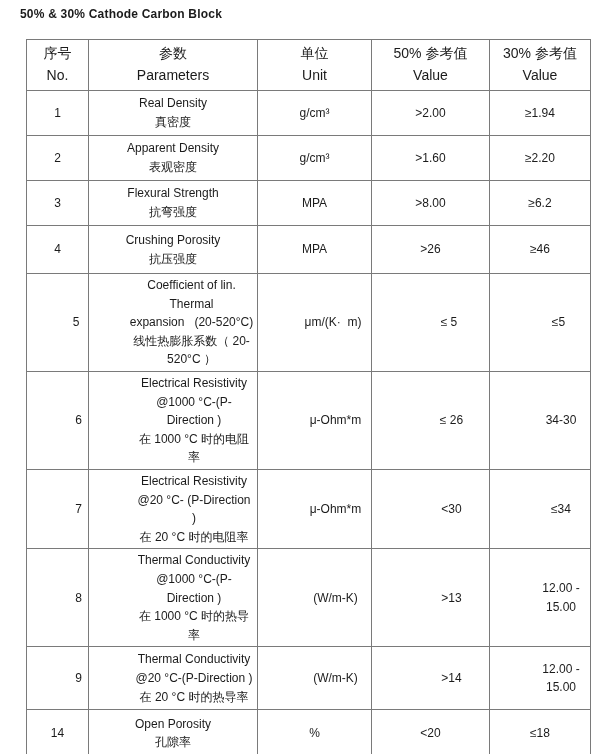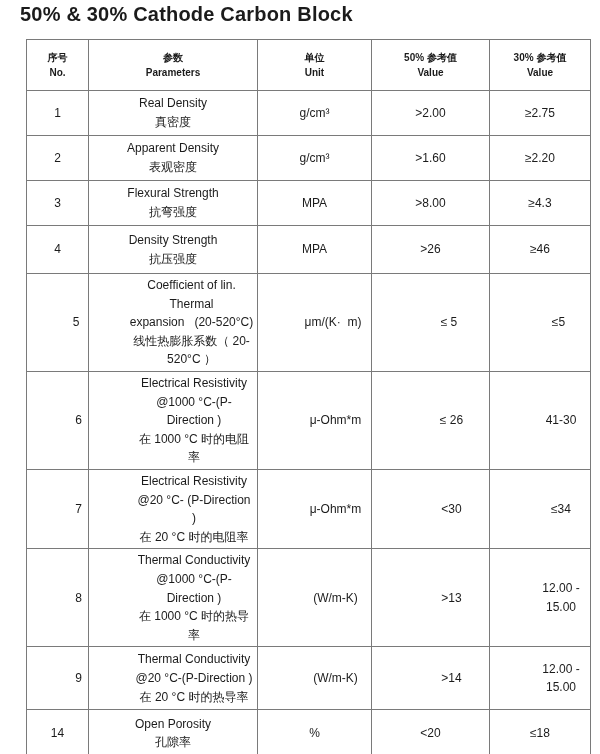--- a/index.html
+++ b/index.html
@@ -15,21 +15,21 @@
   .page {
     width: 600px;
     height: 754px;
     box-sizing: border-box;
     overflow: hidden;
   }
   .titles {
     padding: 4px 0 0 20px;
   }
   .title-line {
-    font-size: 20px;
+    font-size: 12px;
     font-weight: bold;
     line-height: 21px;
     white-space: pre-wrap;
     letter-spacing: 0.2px;
   }
   table.spec {
     border-collapse: collapse;
     table-layout: fixed;
     margin: 14px 0 0 26px;
     width: 564px;
@@ -44,22 +44,22 @@
     border: 1px solid #7a7a7a;
     text-align: center;
     vertical-align: middle;
     padding: 2px 3px;
     font-size: 12px;
     line-height: 1.55;
     white-space: pre-wrap;
     overflow: hidden;
   }
   table.spec th {
-    font-weight: bold;
-    font-size: 10px;
+    font-weight: normal;
+    font-size: 14px;
     height: 46px;
   }
   tr.r42 td { height: 40px; }
   tr.r45 td { height: 43px; }
   tr.r71 td { height: 66px; padding-left: 40px; }
   tr.r63 td { height: 58px; padding-left: 45px; }
   tr.r46 td { height: 42px; }
 </style>
 </head>
 <body>
@@ -92,41 +92,41 @@
 Value</th>
       </tr>
     </thead>
     <tbody>
       <tr class="r42">
         <td>1</td>
         <td>Real Density
 真密度</td>
         <td>g/cm³</td>
         <td>&gt;2.00</td>
-        <td>≥2.75</td>
+        <td>≥1.94</td>
       </tr>
       <tr class="r42">
         <td>2</td>
         <td>Apparent Density
 表观密度</td>
         <td>g/cm³</td>
         <td>&gt;1.60</td>
         <td>≥2.20</td>
       </tr>
       <tr class="r42">
         <td>3</td>
         <td>Flexural Strength
 抗弯强度</td>
         <td>MPA</td>
         <td>&gt;8.00</td>
-        <td>≥4.3</td>
+        <td>≥6.2</td>
       </tr>
       <tr class="r45">
         <td>4</td>
-        <td>Density Strength
+        <td>Crushing Porosity
 抗压强度</td>
         <td>MPA</td>
         <td>&gt;26</td>
         <td>≥46</td>
       </tr>
       <tr class="r71">
         <td>5</td>
         <td>Coefficient of lin. Thermal
 expansion   (20-520°C)
 线性热膨胀系数（ 20-520°C ）</td>
@@ -134,21 +134,21 @@
         <td>≤ 5</td>
         <td>≤5</td>
       </tr>
       <tr class="r63">
         <td>6</td>
         <td>Electrical Resistivity
 @1000 °C-(P-Direction )
 在 1000 °C 时的电阻率</td>
         <td>μ-Ohm*m</td>
         <td>≤ 26</td>
-        <td>41-30</td>
+        <td>34-30</td>
       </tr>
       <tr class="r63">
         <td>7</td>
         <td>Electrical Resistivity
 @20 °C- (P-Direction )
 在 20 °C 时的电阻率</td>
         <td>μ-Ohm*m</td>
         <td>&lt;30</td>
         <td>≤34</td>
       </tr>

